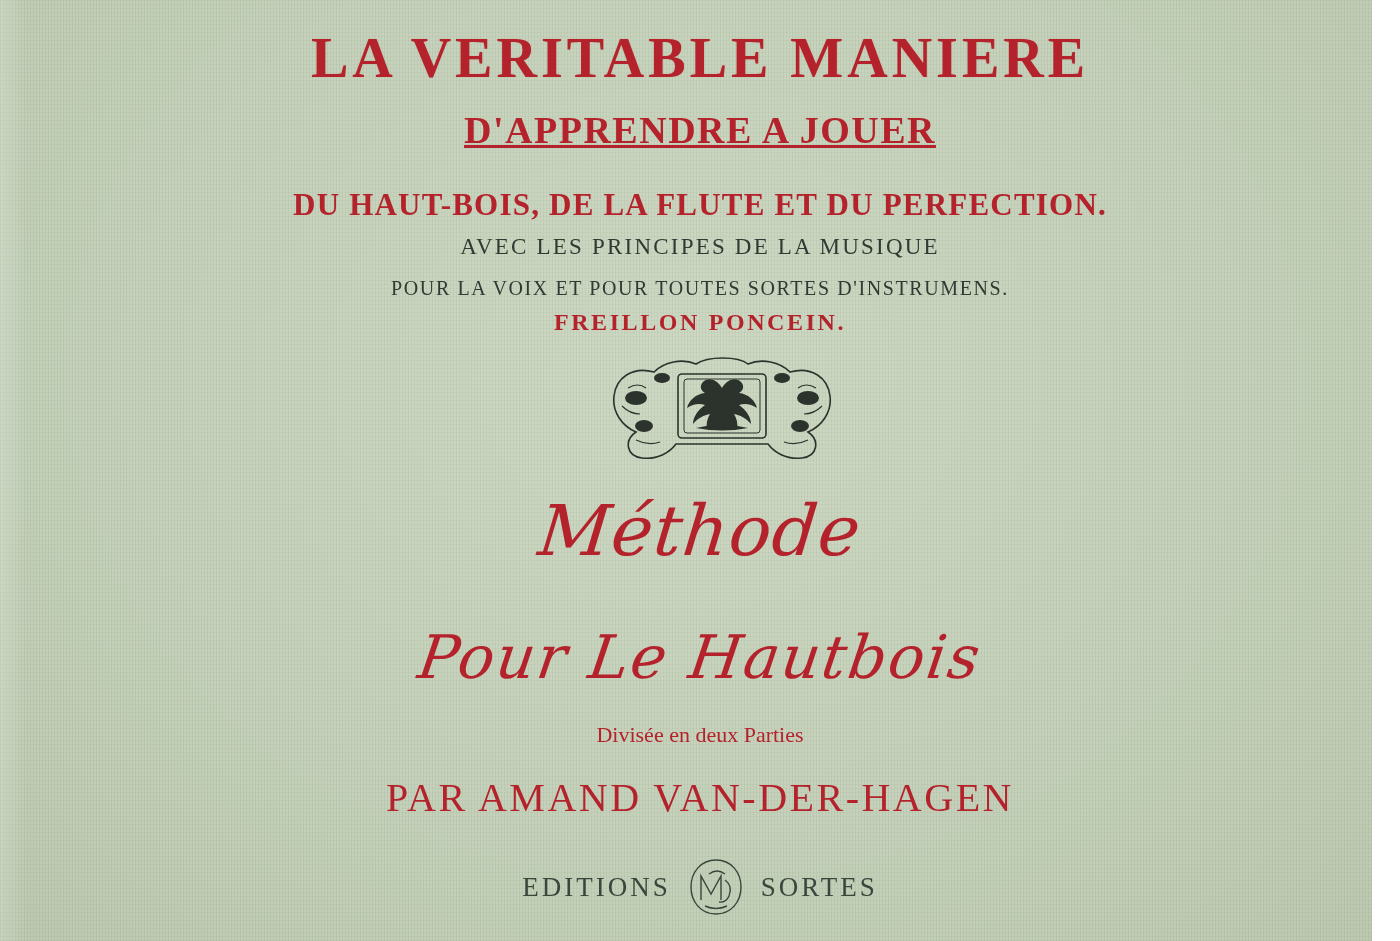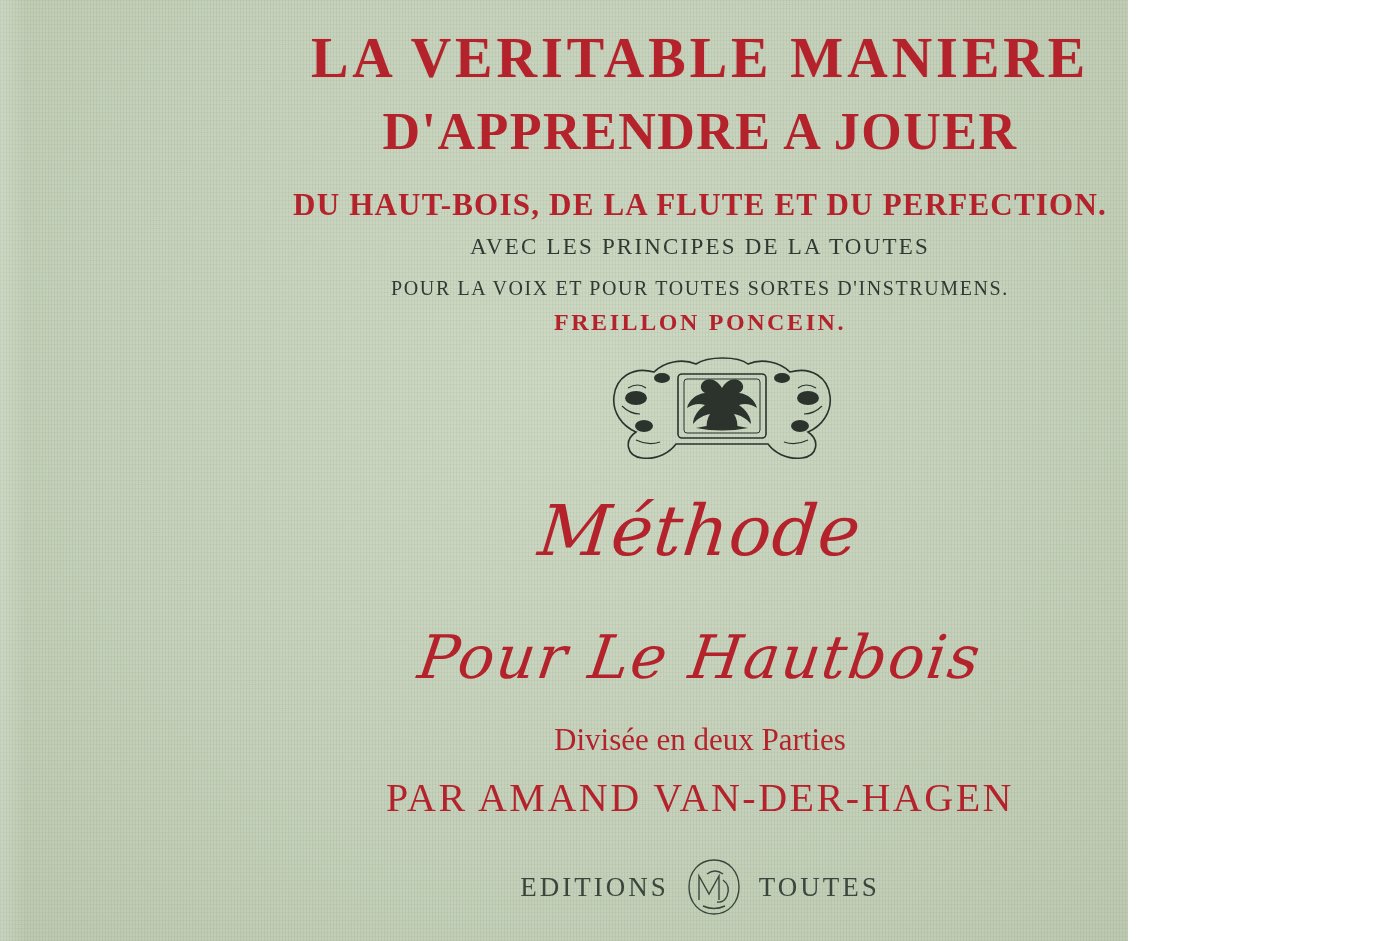--- a/index.html
+++ b/index.html
@@ -8,21 +8,21 @@
   }
   body {
     width: 1400px;
     height: 941px;
     overflow: hidden;
     font-family: "Liberation Serif", serif;
   }
 
   #page {
     position: relative;
-    width: 1128px;
+    width: 1372px;
     height: 941px;
     background-color: #c5d2ba;
     background-image:
       repeating-linear-gradient(90deg, rgba(0,0,0,0.035) 0px, rgba(0,0,0,0.035) 1px, rgba(255,255,255,0.03) 1px, rgba(255,255,255,0.03) 3px),
       repeating-linear-gradient(0deg, rgba(0,0,0,0.022) 0px, rgba(0,0,0,0.022) 1px, rgba(255,255,255,0.025) 1px, rgba(255,255,255,0.025) 4px),
       radial-gradient(ellipse at 50% 40%, #cbd7c0 0%, #c2cfb6 60%, #b9c7ad 100%);
     overflow: hidden;
   }
 
   
@@ -49,24 +49,25 @@
   
   .t-main {
     top: 26px;
     font-size: 56px;
     letter-spacing: 4px;
     font-weight: bold;
     font-family: "Liberation Serif", serif;
     text-shadow: 0 0 1px rgba(180,35,44,0.35);
   }
   .t-sub1 {
-    top: 102px;
-    font-size: 52px;
+    top: 108px;
+    font-size: 38px;
     letter-spacing: 1.5px;
     font-weight: bold;
+    text-decoration: underline;
   }
   .t-sub2 {
     top: 150px;
     font-size: 25px;
     letter-spacing: 2.4px;
   }
   .t-sub3 {
     top: 187px;
     font-size: 31px;
     letter-spacing: 1.2px;
@@ -116,21 +117,21 @@
   .t-pour {
     top: 622px;
     font-size: 60px;
     font-family: "DejaVu Serif", serif;
     font-style: italic;
     letter-spacing: 2px;
     transform: skewX(-8deg);
   }
   .t-divisee {
     top: 722px;
-    font-size: 31px;
+    font-size: 22px;
     font-family: "Liberation Serif", serif;
   }
   .t-par {
     top: 774px;
     font-size: 40px;
     font-weight: normal;
     letter-spacing: 2.5px;
   }
 
   
@@ -156,21 +157,21 @@
   }
 </style>
 </head>
 <body>
 
 <div id="page">
 
   <div class="block t-main red">LA VERITABLE MANIERE</div>
   <div class="block t-sub1 red">D'APPRENDRE A JOUER</div>
   <div class="block t-sub3 red">DU HAUT-BOIS, DE LA FLUTE ET DU PERFECTION.</div>
-  <div class="block t-sub4 dark">AVEC LES PRINCIPES DE LA TOUTES</div>
+  <div class="block t-sub4 dark">AVEC LES PRINCIPES DE LA MUSIQUE</div>
   <div class="block t-sub5 dark">POUR LA VOIX ET POUR TOUTES SORTES D'INSTRUMENS.</div>
   <div class="block t-author red">FREILLON PONCEIN.</div>
 
   <div id="emblem">
     <svg viewBox="0 0 260 130" width="260" height="130" aria-hidden="true">
       <g fill="none" stroke="#2b332c" stroke-width="1.6">
 
         <path d="M62 24 C40 18, 24 30, 22 48 C20 64, 30 78, 44 84 C32 92, 34 108, 50 110
                  C66 112, 78 104, 84 96 L176 96 C182 104, 194 112, 210 110
                  C226 108, 228 92, 216 84 C230 78, 240 64, 238 48
@@ -219,16 +220,16 @@
       <svg viewBox="0 0 62 62" width="62" height="62" aria-hidden="true">
         <g fill="none" stroke="#3a463c" stroke-width="1.4">
           <path d="M31 4 C16 4, 6 16, 6 31 C6 46, 16 58, 31 58 C46 58, 56 46, 56 31 C56 16, 46 4, 31 4 Z"></path>
           <path d="M16 44 L16 20 L26 38 L36 20 L36 44"></path>
           <path d="M24 18 q8 -6 16 0"></path>
           <path d="M40 24 q8 6 4 16 q-3 7 -10 6"></path>
           <path d="M20 50 q11 5 22 0"></path>
         </g>
       </svg>
     </span>
-    <span class="word">TOUTES</span>
+    <span class="word">SORTES</span>
   </div>
 
 </div>
 
 </body></html>

